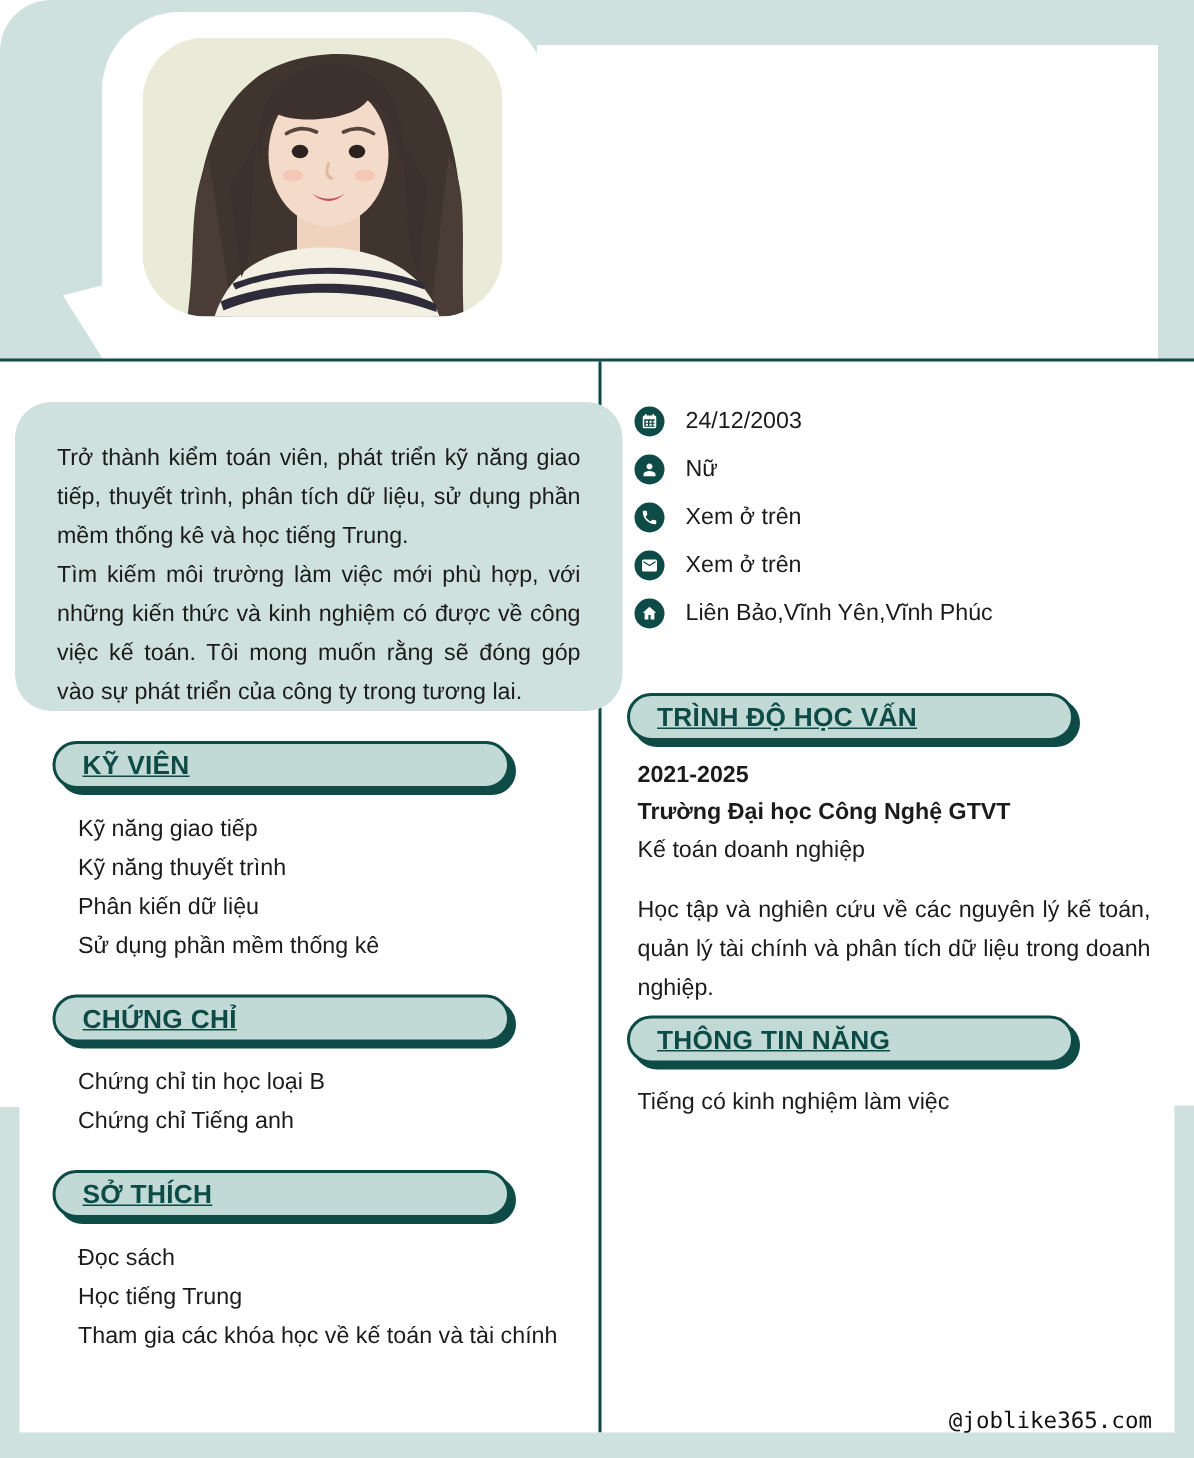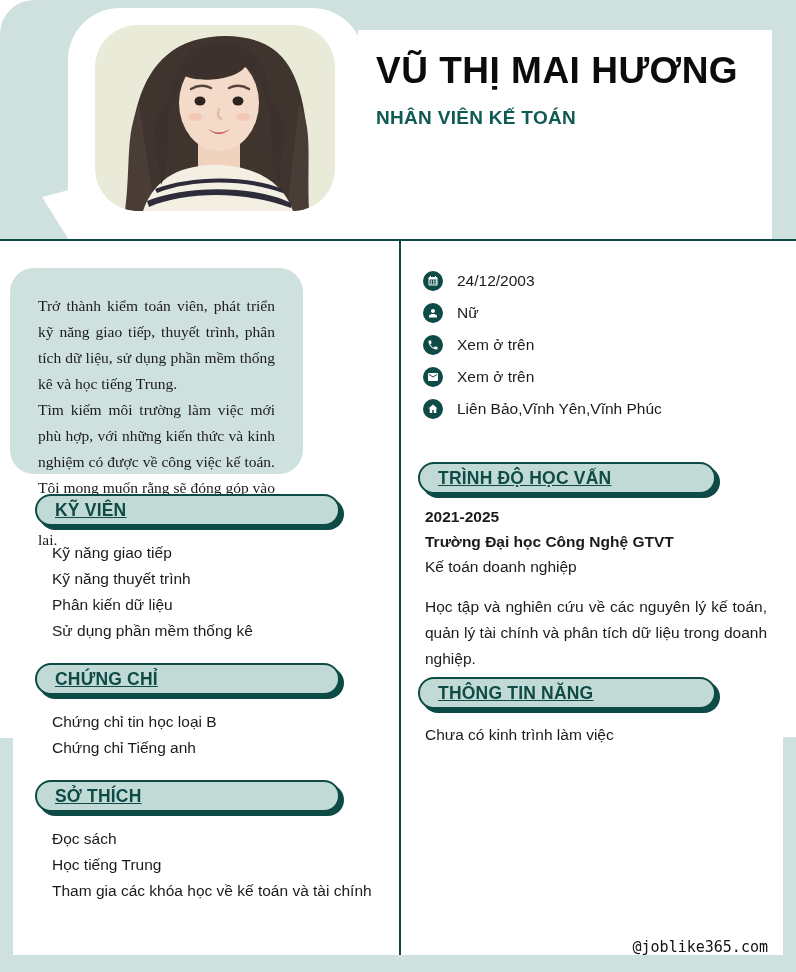--- a/index.html
+++ b/index.html
@@ -23,23 +23,23 @@
   .header .tail{position:absolute;left:42px;top:190px;width:27px;height:50px;background:#fff;clip-path:polygon(0 14%,100% 0,100% 100%);}
   .photo{position:absolute;left:95px;top:25px;width:240px;height:186px;border-radius:42px;overflow:hidden;}
   .photo svg{display:block;}
   .name-block{position:absolute;left:376px;top:50px;width:390px;}
   .name{margin:0;font-size:37px;font-weight:bold;letter-spacing:.5px;color:#0c0c0c;line-height:1.15;}
   .job-title{margin:14px 0 0 0;font-size:19px;font-weight:bold;color:var(--teal-text);letter-spacing:.3px;}
   .header-line{position:absolute;left:0;top:239px;width:796px;height:2px;background:var(--teal);}
   .divider{position:absolute;left:399px;top:241px;bottom:17px;width:2px;background:var(--teal);}
   
   .objective{
-    position:absolute;left:10px;top:268px;width:293px;height:206px;box-sizing:border-box;
+    position:absolute;left:10px;top:268px;width:405px;height:206px;box-sizing:border-box;
     background:var(--mint);border-radius:24px;padding:25px 28px;
-    font-size:15.5px;line-height:26px;text-align:justify;color:var(--ink);font-family:Liberation Serif, serif;
+    font-size:15.5px;line-height:26px;text-align:justify;color:var(--ink);
   }
   .objective p{margin:0;}
   
   .pill{
     position:absolute;height:32px;box-sizing:border-box;background:var(--mint2);
     border:2px solid var(--teal);border-radius:20px;
     box-shadow:4px 4px 0 var(--teal);
     display:flex;align-items:center;padding:0 18px;
   }
   .pill h3{margin:0;font-size:17.5px;font-weight:bold;color:var(--teal);letter-spacing:.2px;text-decoration:underline;}
@@ -101,24 +101,20 @@
         <ellipse cx="143" cy="76" rx="5.5" ry="4.5" fill="#2c2320"></ellipse>
 
         <path d="M124 84 q-3 8 2 10" stroke="#dfb8a0" stroke-width="2" fill="none" stroke-linecap="round"></path>
         <ellipse cx="100" cy="92" rx="7" ry="4" fill="#f3c0ae" opacity="0.7"></ellipse>
         <ellipse cx="148" cy="92" rx="7" ry="4" fill="#f3c0ae" opacity="0.7"></ellipse>
 
         <path d="M113 104 q11 7 22 0 q-11 10 -22 0 Z" fill="#c64f57"></path>
       </svg>
     </div>
 
-    <div class="name-block">
-      <h1 class="name">VŨ THỊ MAI HƯƠNG</h1>
-      <h2 class="job-title">NHÂN VIÊN KẾ TOÁN</h2>
-    </div>
   </div>
   <div class="header-line"></div>
   <div class="divider"></div>
 
   <div class="objective">
     <p>Trở thành kiểm toán viên, phát triển kỹ năng giao tiếp, thuyết trình, phân tích dữ liệu, sử dụng phần mềm thống kê và học tiếng Trung.</p>
     <p>Tìm kiếm môi trường làm việc mới phù hợp, với những kiến thức và kinh nghiệm có được về công việc kế toán. Tôi mong muốn rằng sẽ đóng góp vào sự phát triển của công ty trong tương lai.</p>
   </div>
 
   <div class="pill" style="left:35px;top:494px;width:305px;">
@@ -197,20 +193,20 @@
   <div class="edu">
     <div class="b">2021-2025</div>
     <div class="b">Trường Đại học Công Nghệ GTVT</div>
     <div class="n">Kế toán doanh nghiệp</div>
     <div class="desc">Học tập và nghiên cứu về các nguyên lý kế toán, quản lý tài chính và phân tích dữ liệu trong doanh nghiệp.</div>
   </div>
 
   <div class="pill" style="left:418px;top:677px;width:298px;">
     <h3>THÔNG TIN NĂNG</h3>
   </div>
-  <div class="extra-text">Chưa có kinh trình làm việc</div>
+  <div class="extra-text">Tiếng có kinh nghiệm làm việc</div>
 
   <div class="edge-left"></div>
   <div class="edge-right"></div>
   <div class="footer-strip"></div>
   <div class="watermark">@joblike365.com</div>
 
 </div>
 
 </body></html>

